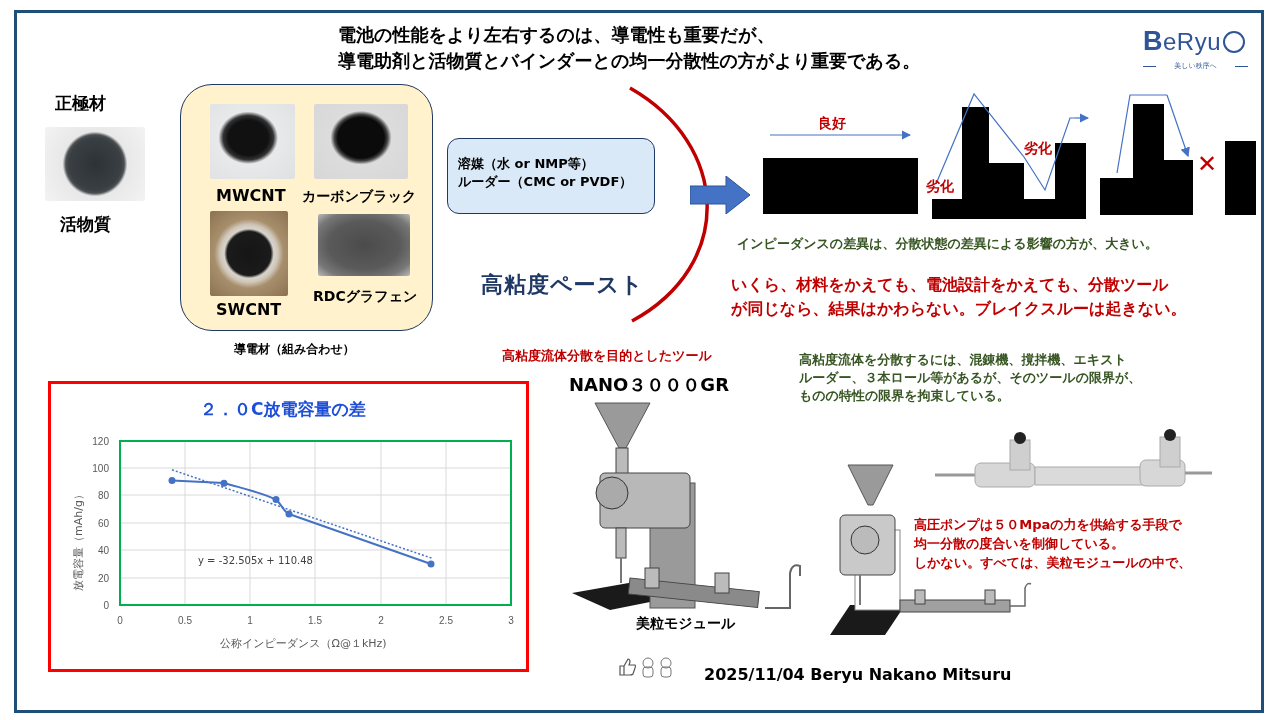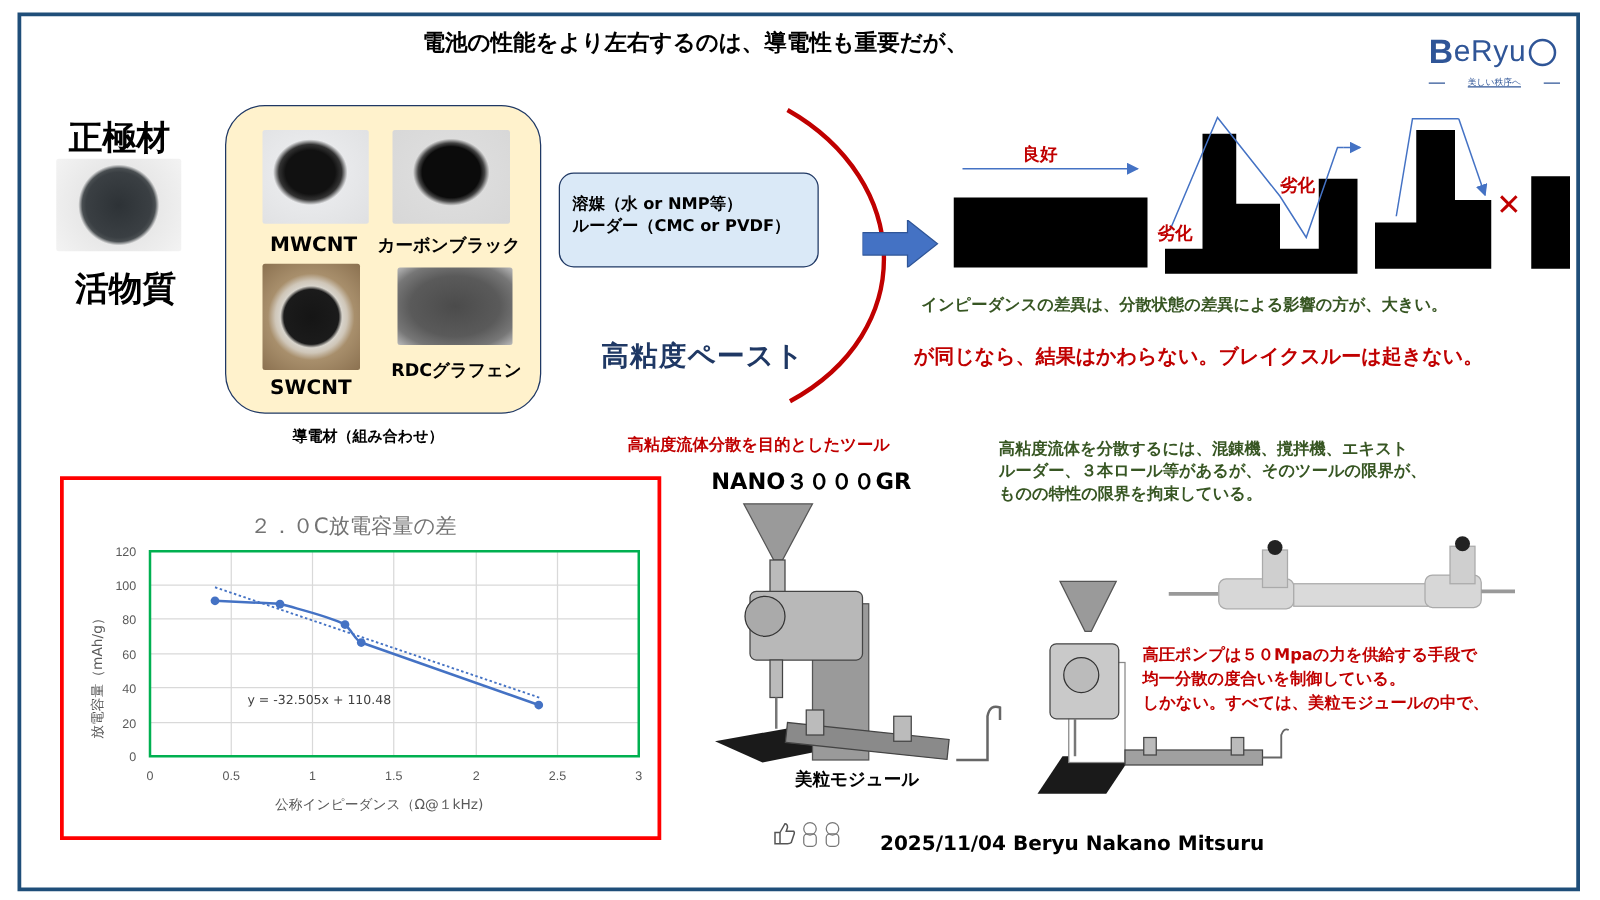--- a/index.html
+++ b/index.html
@@ -5,24 +5,24 @@
   * { box-sizing: border-box; margin: 0; padding: 0; }
   html, body { width: 1280px; height: 720px; background: #ffffff; overflow: hidden; }
   body { position: relative; font-family: "DejaVu Sans", "Liberation Sans", sans-serif; color: #000; }
   .frame { position: absolute; left: 14px; top: 10px; width: 1250px; height: 703px; border: 3px solid #1f4e79; }
   .abs { position: absolute; }
   .headline { left: 338px; top: 22px; font-size: 18px; font-weight: bold; line-height: 26px; white-space: nowrap; }
   .logo { left: 1143px; top: 26px; width: 105px; }
   .logo-main { font-size: 24px; color: #2f5597; font-family: "Liberation Sans", sans-serif; letter-spacing: 0.5px; display: flex; align-items: center; }
   .logo-main .B { font-weight: bold; font-size: 27px; }
   .logo-ring { display: inline-block; width: 22px; height: 22px; border: 2px solid #2f5597; border-radius: 50%; margin-left: 2px; }
-  .logo-sub { display: flex; align-items: center; gap: 18px; font-size: 7px; color: #2f5597; margin-top: 4px; text-decoration: underline; }
+  .logo-sub { display: flex; align-items: center; gap: 18px; font-size: 7px; color: #2f5597; margin-top: 4px; }
   .logo-sub .line { flex: 1; height: 1px; background: #2f5597; }
 
-  .lbl-big { font-size: 27px; font-weight: bold; }
+  .lbl-big { font-size: 17px; font-weight: bold; }
   .photo { background: #ccc; border-radius: 2px; }
   .cathode-photo { left: 45px; top: 127px; width: 100px; height: 74px; background: radial-gradient(circle at 50% 50%, #2d3236 0%, #3a3f43 42%, #4a4f52 47%, #e8e8e8 52%, #f3f3f3 100%); }
 
   .yellow-box { left: 180px; top: 84px; width: 253px; height: 247px; background: #fff2cc; border: 1.5px solid #1f3864; border-radius: 32px; }
   .mw-photo { left: 210px; top: 104px; width: 85px; height: 75px; background: radial-gradient(ellipse at 45% 45%, #111 0%, #111 30%, #333 38%, #e8e9eb 45%, #dfe0e2 100%); }
   .cb-photo { left: 314px; top: 104px; width: 94px; height: 75px; background: radial-gradient(ellipse at 50% 45%, #0b0b0b 0%, #0b0b0b 35%, #444 40%, #dcdcdc 46%, #d7d7d7 100%); }
   .sw-photo { left: 210px; top: 211px; width: 78px; height: 85px; background: radial-gradient(circle at 50% 50%, #151515 0%, #1b1b1b 38%, #d8d4cc 43%, #cfc6b8 50%, #a88f6c 60%, #8b7150 100%); }
   .rdc-photo { left: 318px; top: 214px; width: 92px; height: 62px; background: radial-gradient(ellipse at 50% 50%, #4b4b4b 0%, #5a5a5a 55%, #777 80%, #bbb 100%); }
   .mat-label { font-size: 16px; font-weight: bold; white-space: nowrap; }
   .mat-label.sm { font-size: 14px; }
@@ -38,38 +38,39 @@
   .impedance-note { left: 737px; top: 235px; font-size: 13px; font-weight: bold; white-space: nowrap; }
   .claim { left: 731px; top: 273px; font-size: 16px; font-weight: bold; line-height: 24px; white-space: nowrap; }
 
   .tool-caption { left: 502px; top: 347px; font-size: 13px; font-weight: bold; white-space: nowrap; }
   .model-name { left: 569px; top: 373px; font-size: 18px; font-weight: bold; white-space: nowrap; }
   .tools-note { left: 799px; top: 351px; font-size: 13px; font-weight: bold; line-height: 18px; white-space: nowrap; }
   .pump-note { left: 914px; top: 515px; font-size: 13px; font-weight: bold; line-height: 19px; white-space: nowrap; }
   .module-label { left: 636px; top: 615px; font-size: 14px; font-weight: bold; white-space: nowrap; }
 
   .chart-box { left: 48px; top: 381px; width: 481px; height: 291px; border: 3px solid #ff0000; background: #fff; }
-  .chart-title { left: 200px; top: 409px; font-size: 17px; font-weight: normal; color: #737373; white-space: nowrap; }
+  .chart-title { left: 200px; top: 398px; font-size: 17px; font-weight: bold; color: #1d4ed8; white-space: nowrap; }
   .chart-svg { left: 48px; top: 381px; }
   .eq { left: 198px; top: 555px; font-size: 10px; color: #404040; white-space: nowrap; }
   .ylabel { left: 48px; top: 470px; width: 60px; height: 140px; }
   .ylabel span { position: absolute; left: 50%; top: 50%; transform: translate(-50%,-50%) rotate(-90deg); font-size: 11px; color: #595959; white-space: nowrap; }
   .xlabel { left: 220px; top: 636px; font-size: 11px; color: #595959; white-space: nowrap; }
   .tick { font-size: 10px; color: #595959; }
 
   .footer { left: 704px; top: 665px; font-size: 16px; font-weight: bold; white-space: nowrap; }
   .icons { left: 618px; top: 657px; display: flex; gap: 2px; }
 </style>
 </head>
 <body>
 
 <div class="frame"></div>
 
 <div class="abs headline">
   <div>電池の性能をより左右するのは、導電性も重要だが、</div>
+  <div>導電助剤と活物質とバインダーとの均一分散性の方がより重要である。</div>
 </div>
 
 <div class="abs logo">
   <div class="logo-main">
     <span class="B">B</span>
       <span>eRyu</span>
       <span class="logo-ring"></span>
   </div>
   <div class="logo-sub">
     <span class="line"></span>
@@ -127,20 +128,21 @@
   <line x1="412" y1="3" x2="433" y2="64" stroke="#4472c4" stroke-width="1.2" marker-end="url(#ah)"></line>
   <rect x="470" y="49" width="31" height="74" fill="#000"></rect>
 </svg>
 <div class="abs red-text" style="left:818px; top:115px; font-size:14px; font-weight:bold;">良好</div>
 <div class="abs red-text" style="left:926px; top:178px; font-size:14px; font-weight:bold;">劣化</div>
 <div class="abs red-text" style="left:1024px; top:140px; font-size:14px; font-weight:bold;">劣化</div>
 <div class="abs red-text" style="left:1197px; top:150px; font-size:24px; font-weight:bold;">✕</div>
 
 <div class="abs impedance-note green-text">インピーダンスの差異は、分散状態の差異による影響の方が、大きい。</div>
 <div class="abs claim red-text">
+  <div>いくら、材料をかえても、電池設計をかえても、分散ツール</div>
   <div>が同じなら、結果はかわらない。ブレイクスルーは起きない。</div>
 </div>
 
 <div class="abs chart-box"></div>
 <div class="abs chart-title">２．０C放電容量の差</div>
 <svg class="abs chart-svg" width="481" height="291" viewBox="48 381 481 291">
 
   <g stroke="#d9d9d9" stroke-width="1">
     <line x1="120" y1="468" x2="511" y2="468"></line>
     <line x1="120" y1="495" x2="511" y2="495"></line>

